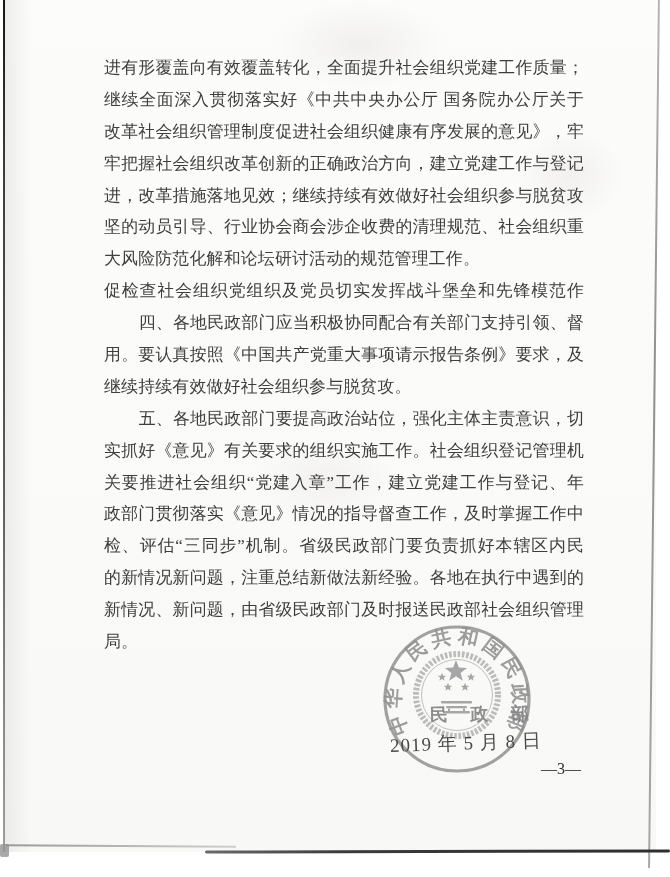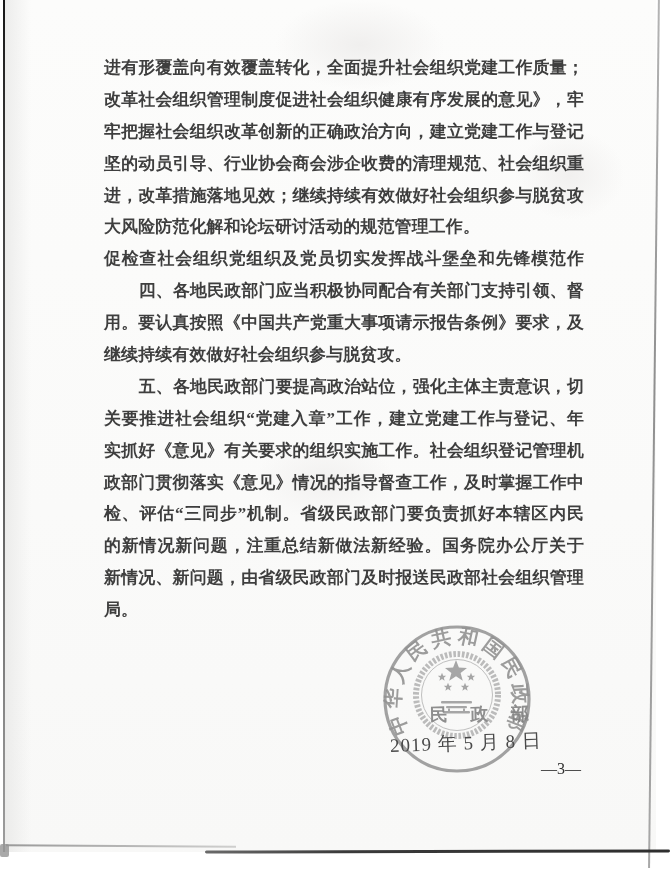--- a/index.html
+++ b/index.html
@@ -43,21 +43,20 @@
   }
   .texture{position:absolute;border-radius:50%;pointer-events:none;}
   .tex1{left:270px;top:0px;width:170px;height:90px;background:radial-gradient(closest-side,#f0efee,rgba(255,255,255,0));}
   .tex2{left:510px;top:130px;width:110px;height:90px;background:radial-gradient(closest-side,#f1f0ef,rgba(255,255,255,0));}
   .tex3{left:250px;top:440px;width:140px;height:80px;background:radial-gradient(closest-side,#f2f1f0,rgba(255,255,255,0));}
 
   
   .doc-body{
     position:absolute;left:99px;top:52px;width:480px;
     color:var(--text-color,#3e3e3e);
-    font-weight:bold;
   }
   .line{
     height:31.9px;line-height:31.9px;font-size:16.9px;
     text-align:justify;text-align-last:justify;
     white-space:normal;letter-spacing:.2px;
   }
   .line.last{text-align:center;text-align-last:left;}
   .line.indent{text-indent:2.05em;}
 
   
@@ -81,35 +80,36 @@
 </head>
 <body>
 
 <div class="page">
   <div class="texture tex1"></div>
   <div class="texture tex2"></div>
   <div class="texture tex3"></div>
 
   <div class="doc-body">
       <div class="line">进有形覆盖向有效覆盖转化，全面提升社会组织党建工作质量；</div>
+      <div class="line">继续全面深入贯彻落实好《中共中央办公厅 国务院办公厅关于</div>
       <div class="line">改革社会组织管理制度促进社会组织健康有序发展的意见》，牢</div>
       <div class="line">牢把握社会组织改革创新的正确政治方向，建立党建工作与登记</div>
+      <div class="line">进，改革措施落地见效；继续持续有效做好社会组织参与脱贫攻</div>
       <div class="line">坚的动员引导、行业协会商会涉企收费的清理规范、社会组织重</div>
-      <div class="line">进，改革措施落地见效；继续持续有效做好社会组织参与脱贫攻</div>
       <div class="line last">大风险防范化解和论坛研讨活动的规范管理工作。</div>
       <div class="line">促检查社会组织党组织及党员切实发挥战斗堡垒和先锋模范作</div>
       <div class="line indent">四、各地民政部门应当积极协同配合有关部门支持引领、督</div>
       <div class="line">用。要认真按照《中国共产党重大事项请示报告条例》要求，及</div>
       <div class="line last">继续持续有效做好社会组织参与脱贫攻。</div>
       <div class="line indent">五、各地民政部门要提高政治站位，强化主体主责意识，切</div>
+      <div class="line">实抓好《意见》有关要求的组织实施工作。社会组织登记管理机</div>
       <div class="line">关要推进社会组织“党建入章”工作，建立党建工作与登记、年</div>
-      <div class="line">实抓好《意见》有关要求的组织实施工作。社会组织登记管理机</div>
       <div class="line">政部门贯彻落实《意见》情况的指导督查工作，及时掌握工作中</div>
       <div class="line">检、评估“三同步”机制。省级民政部门要负责抓好本辖区内民</div>
-      <div class="line">的新情况新问题，注重总结新做法新经验。国务院办公厅关于</div>
+      <div class="line">的新情况新问题，注重总结新做法新经验。各地在执行中遇到的</div>
       <div class="line">新情况、新问题，由省级民政部门及时报送民政部社会组织管理</div>
       <div class="line last">局。</div>
     </div>
 </div>
 
 <div class="seal">
   <svg viewBox="0 0 160 160">
 
     <circle cx="80" cy="80" r="72" fill="none" stroke="currentColor" stroke-width="3.2" opacity="0.85"></circle>
 

